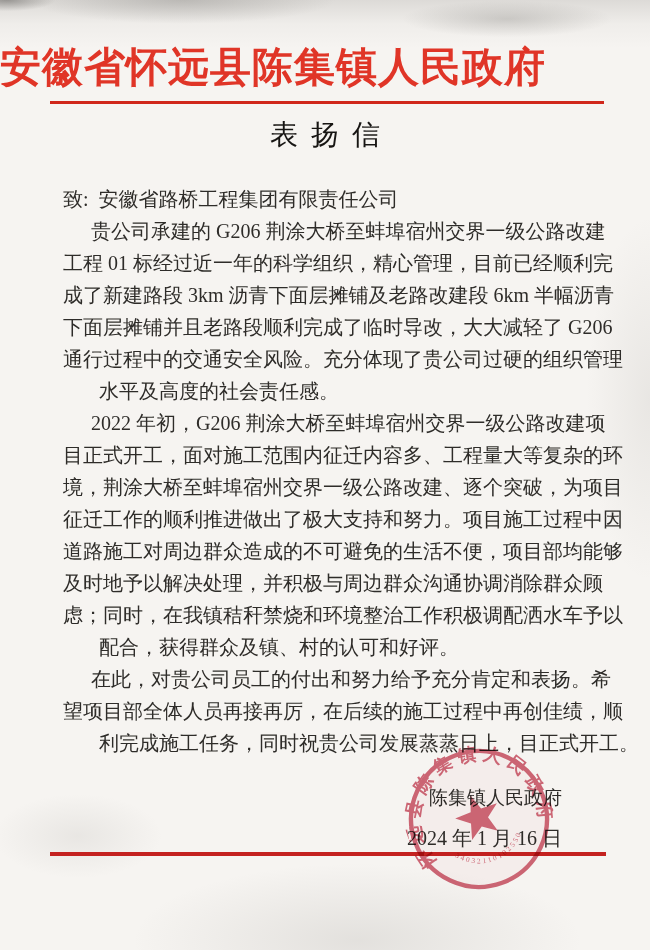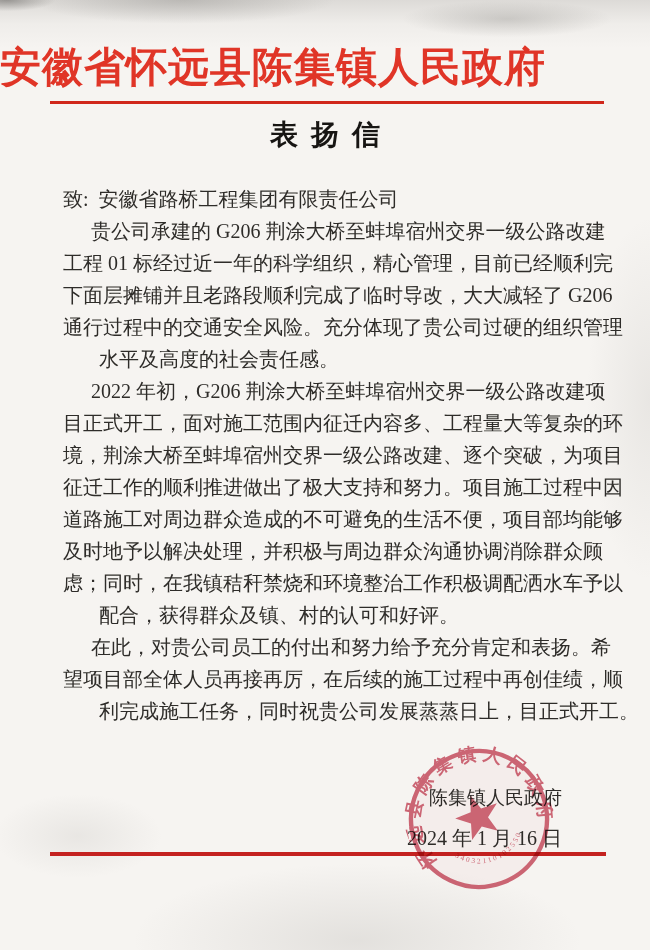--- a/index.html
+++ b/index.html
@@ -35,21 +35,21 @@
     position: absolute;
     top: 101px; left: 50px;
     width: 554px; height: 3px;
     background: #d0271b;
   }
   .letter-title {
     position: absolute;
     top: 116px; left: 0; right: 0;
     text-align: center;
     font-size: 28px;
-    font-weight: bold;
+    font-weight: normal;
     letter-spacing: 13px;
     text-indent: 13px;
     color: #171513;
   }
 
   .letter-body {
     position: absolute;
     top: 183px; left: 63px;
     width: 523px;
     font-size: 20px;
@@ -106,20 +106,21 @@
 
   <div class="agency-rule"></div>
 
   <div class="letter-title">表扬信</div>
 
   <div class="letter-body">
     <div class="line salutation">致:  安徽省路桥工程集团有限责任公司</div>
 
   <div class="line first">贵公司承建的 G206 荆涂大桥至蚌埠宿州交界一级公路改建</div>
       <div class="line">工程 01 标经过近一年的科学组织，精心管理，目前已经顺利完</div>
+      <div class="line">成了新建路段 3km 沥青下面层摊铺及老路改建段 6km 半幅沥青</div>
       <div class="line">下面层摊铺并且老路段顺利完成了临时导改，大大减轻了 G206</div>
       <div class="line">通行过程中的交通安全风险。充分体现了贵公司过硬的组织管理</div>
       <div class="line last">水平及高度的社会责任感。</div>
       <div class="line first">2022 年初，G206 荆涂大桥至蚌埠宿州交界一级公路改建项</div>
       <div class="line">目正式开工，面对施工范围内征迁内容多、工程量大等复杂的环</div>
       <div class="line">境，荆涂大桥至蚌埠宿州交界一级公路改建、逐个突破，为项目</div>
       <div class="line">征迁工作的顺利推进做出了极大支持和努力。项目施工过程中因</div>
       <div class="line">道路施工对周边群众造成的不可避免的生活不便，项目部均能够</div>
       <div class="line">及时地予以解决处理，并积极与周边群众沟通协调消除群众顾</div>
       <div class="line">虑；同时，在我镇秸秆禁烧和环境整治工作积极调配洒水车予以</div>

